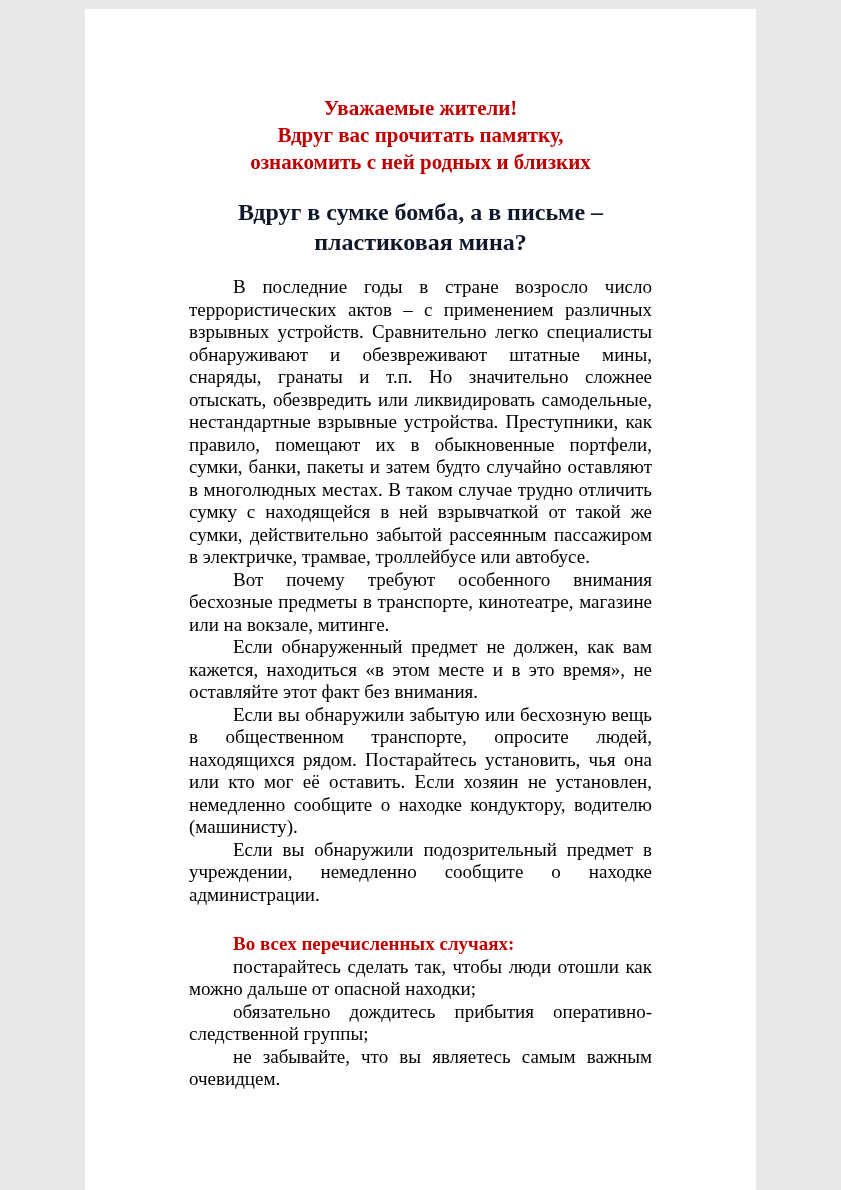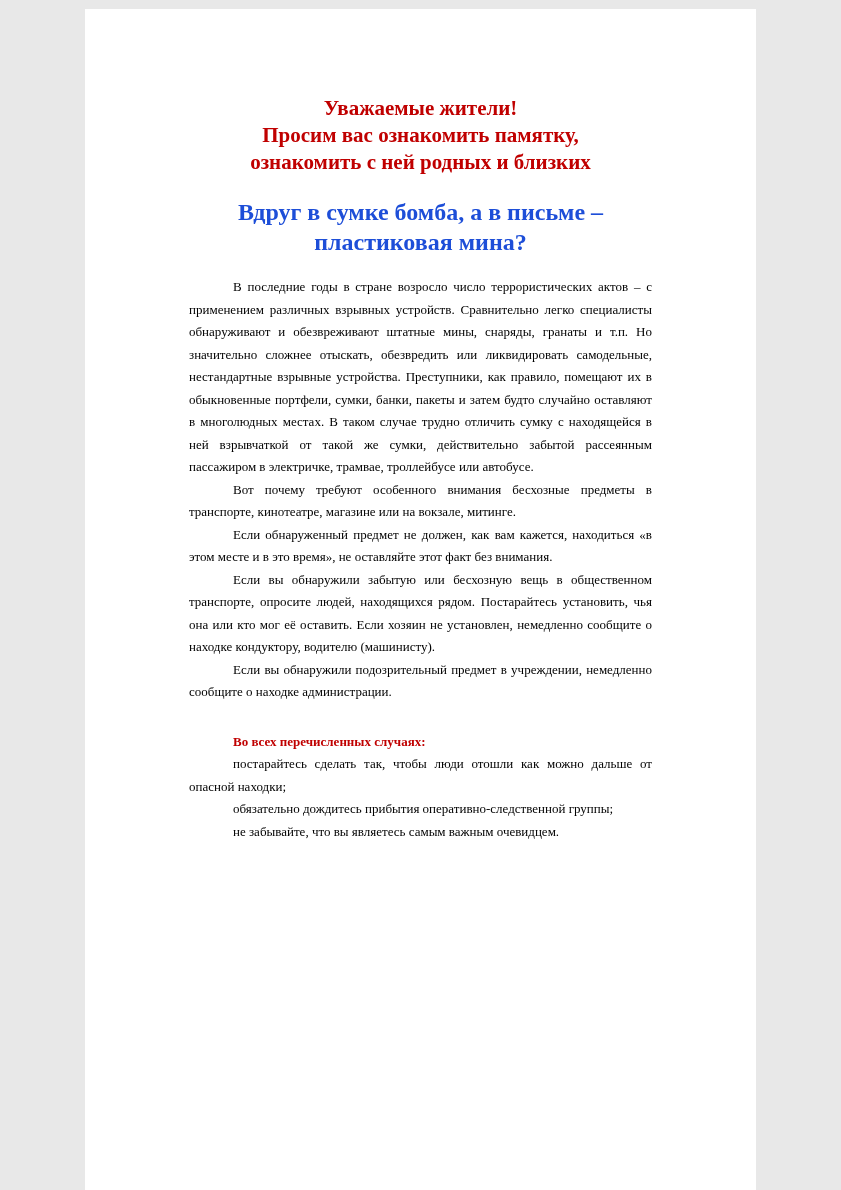--- a/index.html
+++ b/index.html
@@ -19,52 +19,52 @@
   .memo-header p {
     text-align: center;
     color: #c00000;
     font-weight: bold;
     font-size: 21px;
     line-height: 27px;
   }
   .memo-title {
     margin-top: 21px;
     text-align: center;
-    color: #1d4ed8;
+    color: #0f172a;
     font-weight: bold;
     font-size: 24px;
     line-height: 30px;
   }
   .body-block {
     margin-top: 19px;
   }
   .body-block p,
   .warning-block p {
-    font-size: 13px;
+    font-size: 19px;
     line-height: 22.5px;
     color: #000000;
     text-align: justify;
     text-indent: 44px;
   }
   .warning-heading {
     margin-top: 27px;
     color: #c00000 !important;
     font-weight: bold;
     text-align: left;
   }
 </style>
 </head>
 <body>
 
 <div class="page">
   <div class="content">
 
     <div class="memo-header">
       <p>Уважаемые жители!</p>
-      <p>Просим вас ознакомить памятку,</p>
+      <p>Вдруг вас прочитать памятку,</p>
       <p>ознакомить с ней родных и близких</p>
     </div>
 
     <div class="memo-title">Вдруг в сумке бомба, а в письме – пластиковая мина?</div>
 
     <div class="body-block">
       <p>В последние годы в стране возросло число террористических актов – с применением различных взрывных устройств. Сравнительно легко специалисты обнаруживают и обезвреживают штатные мины, снаряды, гранаты и т.п. Но значительно сложнее отыскать, обезвредить или ликвидировать самодельные, нестандартные взрывные устройства. Преступники, как правило, помещают их в обыкновенные портфели, сумки, банки, пакеты и затем будто случайно оставляют в многолюдных местах. В таком случае трудно отличить сумку с находящейся в ней взрывчаткой от такой же сумки, действительно забытой рассеянным пассажиром в электричке, трамвае, троллейбусе или автобусе.</p>
       <p>Вот почему требуют особенного внимания бесхозные предметы в транспорте, кинотеатре, магазине или на вокзале, митинге.</p>
       <p>Если обнаруженный предмет не должен, как вам кажется, находиться «в этом месте и в это время», не оставляйте этот факт без внимания.</p>
       <p>Если вы обнаружили забытую или бесхозную вещь в общественном транспорте, опросите людей, находящихся рядом. Постарайтесь установить, чья она или кто мог её оставить. Если хозяин не установлен, немедленно сообщите о находке кондуктору, водителю (машинисту).</p>

